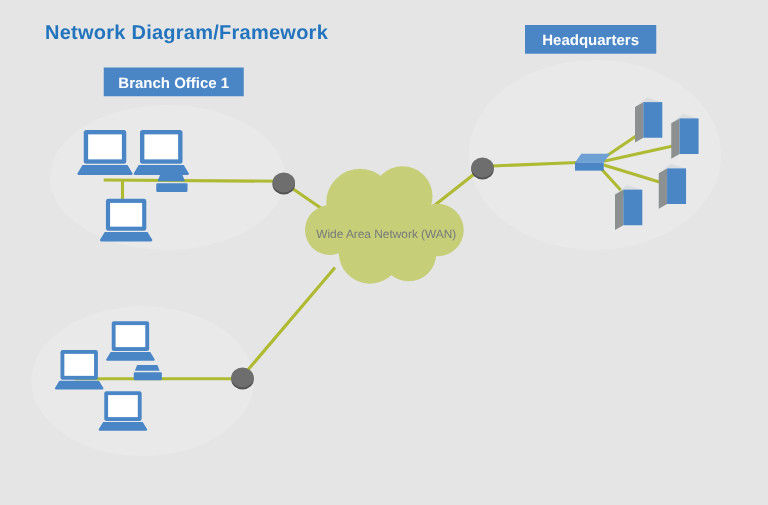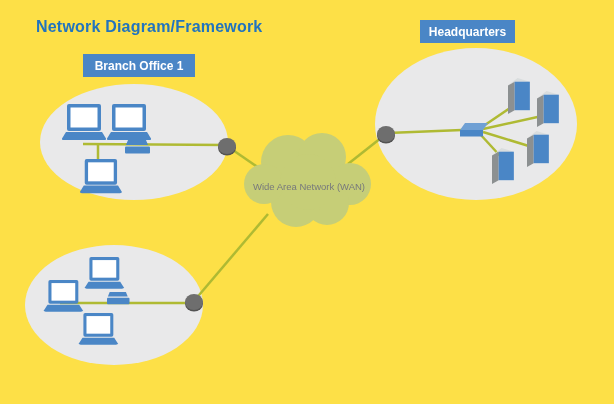--- a/index.html
+++ b/index.html
@@ -14,39 +14,39 @@
     --connector-shadow:#525252;
     --title-blue:#2274BE;
     --wan-text-gray:#77797C;
     --label-bg-blue:#4A86C6;
     --label-text-white:#FFFFFF;
   }
   html,body{margin:0;padding:0;background:#ffffff;}
   .canvas{
     position:relative;
     width:614px;height:404px;
-    background:#fde047;
+    background:#e5e5e5;
     font-family:"Liberation Sans", sans-serif;
     overflow:hidden;
   }
   .diagram-title{
     position:absolute;left:36px;top:18px;
     font-size:16px;font-weight:bold;color:var(--title-blue);
     letter-spacing:0.2px;white-space:nowrap;
   }
   .region-label{
     position:absolute;
     background:var(--label-bg-blue);
     color:var(--label-text-white);
     font-weight:bold;
     display:flex;align-items:center;justify-content:center;
     white-space:nowrap;
   }
   .label-branch1{left:83px;top:54px;width:112px;height:23px;font-size:12px;}
-  .label-hq{left:420px;top:20px;width:95px;height:23px;font-size:12px;}
+  .label-hq{left:420px;top:20px;width:105px;height:23px;font-size:12px;}
   .label-branch23{left:50px;top:219px;width:128px;height:20px;font-size:11px;}
   svg.diagram-svg{position:absolute;left:0;top:0;}
   .wan-label{
     font-size:9.5px;
     fill:var(--wan-text-gray);
     font-family:"Liberation Sans", sans-serif;
   }
 </style>
 </head>
 <body>

